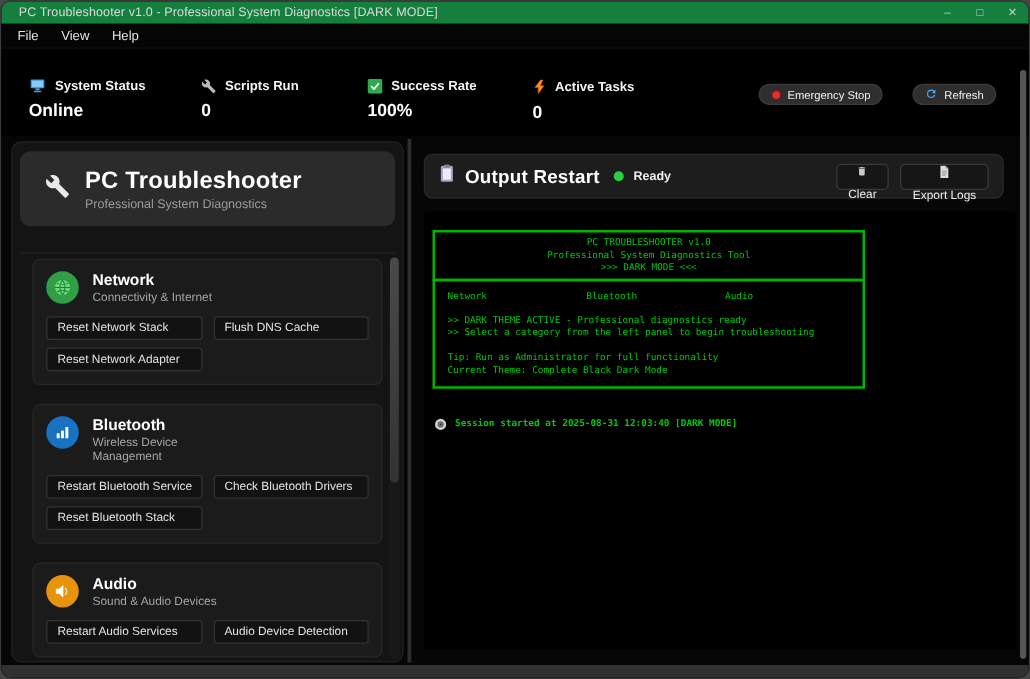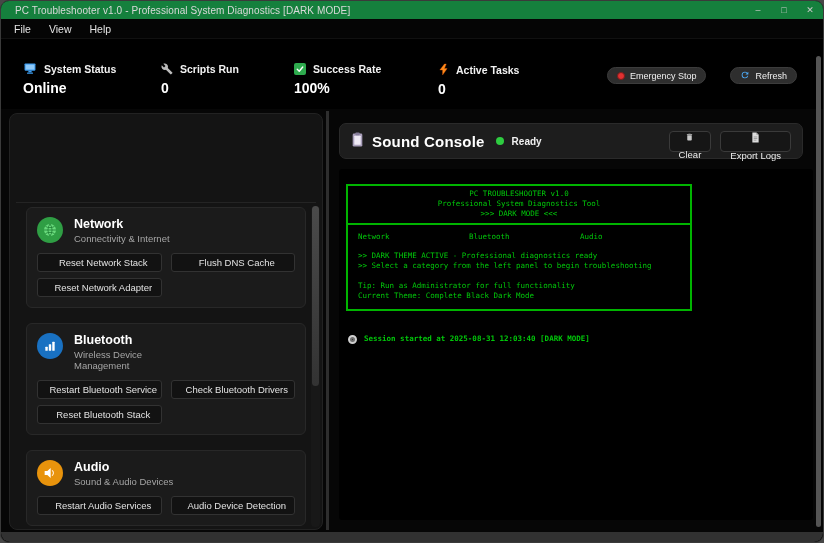--- a/index.html
+++ b/index.html
@@ -39,21 +39,21 @@
   .sections { position:absolute; top:88px; left:6px; right:6px; bottom:0; border-top:1px solid #242424; overflow:hidden; padding:4px 0 0 10px; }
   .section-card { width:280px; background:#1b1b1b; border:1px solid #282828; border-radius:6px; padding:9px 10px 10px 10px; margin-bottom:15px; }
   .section-head { display:flex; gap:11px; }
   .section-ico { width:26px; height:26px; border-radius:50%; display:flex; align-items:center; justify-content:center; flex:0 0 26px; }
   .ico-green { background:#2f9e44; }
   .ico-blue  { background:#1971c2; }
   .ico-orange{ background:#e8930c; }
   .section-title { font-size:12.5px; font-weight:bold; color:#fff; }
   .section-sub { font-size:9.5px; color:#a5a5a5; margin-top:2px; max-width:110px; line-height:11px; }
   .btn-grid { display:grid; grid-template-columns:1fr 1fr; gap:6px 9px; margin-top:9px; }
-  .tool-btn { height:19px; background:#121212; border:1px solid #323232; border-radius:3px; color:#e2e2e2; font-size:9.5px; text-align:center; padding:0 0 0 8px; line-height:17px; white-space:nowrap; overflow:hidden; font-family:"Liberation Sans", sans-serif; }
+  .tool-btn { height:19px; background:#121212; border:1px solid #323232; border-radius:3px; color:#e2e2e2; font-size:9.5px; text-align:left; padding:0 0 0 8px; line-height:17px; white-space:nowrap; overflow:hidden; font-family:"Liberation Sans", sans-serif; }
   .left-scrollbar { position:absolute; top:92px; right:2px; width:9px; bottom:2px; background:#181818; border-radius:4px; }
   .left-scroll-thumb { position:absolute; top:0; left:1px; width:7px; height:180px; background:linear-gradient(#4a4a4a,#333); border-radius:4px; }
 
   .splitter { position:absolute; top:2px; bottom:2px; left:325px; width:3px; background:#2e2e2e; }
 
   .right-panel { position:absolute; top:0; left:336px; width:478px; bottom:0; }
   .console-header { position:absolute; top:14px; left:2px; width:464px; height:36px; background:#1d1d1d; border:1px solid #2a2a2a; border-radius:7px; display:flex; align-items:center; padding:0 11px; gap:8px; }
   .console-title { font-size:15px; font-weight:bold; color:#fff; letter-spacing:.2px; }
   .ready-dot { width:8px; height:8px; border-radius:50%; background:#2ecc40; margin-left:3px; }
   .ready-label { font-size:10px; font-weight:bold; color:#f0f0f0; }
@@ -132,21 +132,21 @@
           <svg width="12" height="12" viewBox="0 0 24 24">
               <rect width="24" height="24" rx="4" fill="#2eab4e"></rect>
               <path d="M6.5 12.5l4 4 7-8.5" stroke="#fff" stroke-width="2.8" fill="none" stroke-linecap="round" stroke-linejoin="round"></path>
             </svg>
         </span>
         <span class="stat-label">Success Rate</span>
       </div>
       <div class="stat-value">100%</div>
     </div>
 
-    <div class="stat" style="left:437px;">
+    <div class="stat" style="left:425px;">
       <div class="stat-top">
         <span class="stat-icon">
           <svg width="11" height="13" viewBox="0 0 24 26">
               <path d="M14 1L4 14h6v11l10-14h-6l4-10z" fill="#ff8c1a" stroke="#e8590c" stroke-width="0.8"></path>
             </svg>
         </span>
         <span class="stat-label">Active Tasks</span>
       </div>
       <div class="stat-value">0</div>
     </div>
@@ -163,20 +163,31 @@
             </svg>
         </span>
         <span>Refresh</span>
       </div>
     </div>
   </div>
 
   <div class="main">
 
     <div class="left-panel">
+      <div class="app-card">
+        <span>
+          <svg width="20" height="20" viewBox="0 0 24 24">
+              <path d="M22.7 19l-9.1-9.1c.9-2.3.4-5-1.5-6.9-2-2-5-2.4-7.4-1.3L9 6 6 9 1.6 4.7C.4 7.1.9 10.1 2.9 12.1c1.9 1.9 4.6 2.4 6.9 1.5l9.1 9.1c.4.4 1 .4 1.4 0l2.3-2.3c.5-.4.5-1.1.1-1.4z" fill="#e9e9e9"></path>
+            </svg>
+        </span>
+        <div class="app-card-text">
+          <div class="app-title">PC Troubleshooter</div>
+          <div class="app-sub">Professional System Diagnostics</div>
+        </div>
+      </div>
 
       <div class="sections">
 
         <div class="section-card">
           <div class="section-head">
             <div class="section-ico ico-green">
               <svg width="18" height="18" viewBox="0 0 24 24">
                   <circle cx="12" cy="12" r="8" fill="#69db7c"></circle>
                   <path d="M4 12h16M12 4a13 13 0 0 1 0 16M12 4a13 13 0 0 0 0 16M6 7.3c3.4 2 8.6 2 12 0M6 16.7c3.4-2 8.6-2 12 0" stroke="#1e7e34" stroke-width="1.1" fill="none"></path>
                 </svg>
@@ -245,21 +256,21 @@
     <div class="right-panel">
 
       <div class="console-header">
         <span>
           <svg width="13" height="15" viewBox="0 0 24 28">
               <rect x="3" y="3" width="18" height="24" rx="2.5" fill="#a99fbb"></rect>
               <rect x="6" y="7" width="12" height="17" rx="1" fill="#efeaf5"></rect>
               <rect x="8" y="1" width="8" height="5" rx="1.5" fill="#857c99"></rect>
             </svg>
         </span>
-        <span class="console-title">Sound Console</span>
+        <span class="console-title">Output Restart</span>
         <span class="ready-dot"></span>
         <span class="ready-label">Ready</span>
         <div class="console-actions">
           <div class="console-btn">
             <span>
               <svg width="9" height="10" viewBox="0 0 24 24">
                   <path d="M6 19c0 1.1.9 2 2 2h8c1.1 0 2-.9 2-2V7H6v12zM19 4h-3.5l-1-1h-5l-1 1H5v2h14V4z" fill="#c9c9c9"></path>
                 </svg>
             </span>
             <span>Clear</span>

